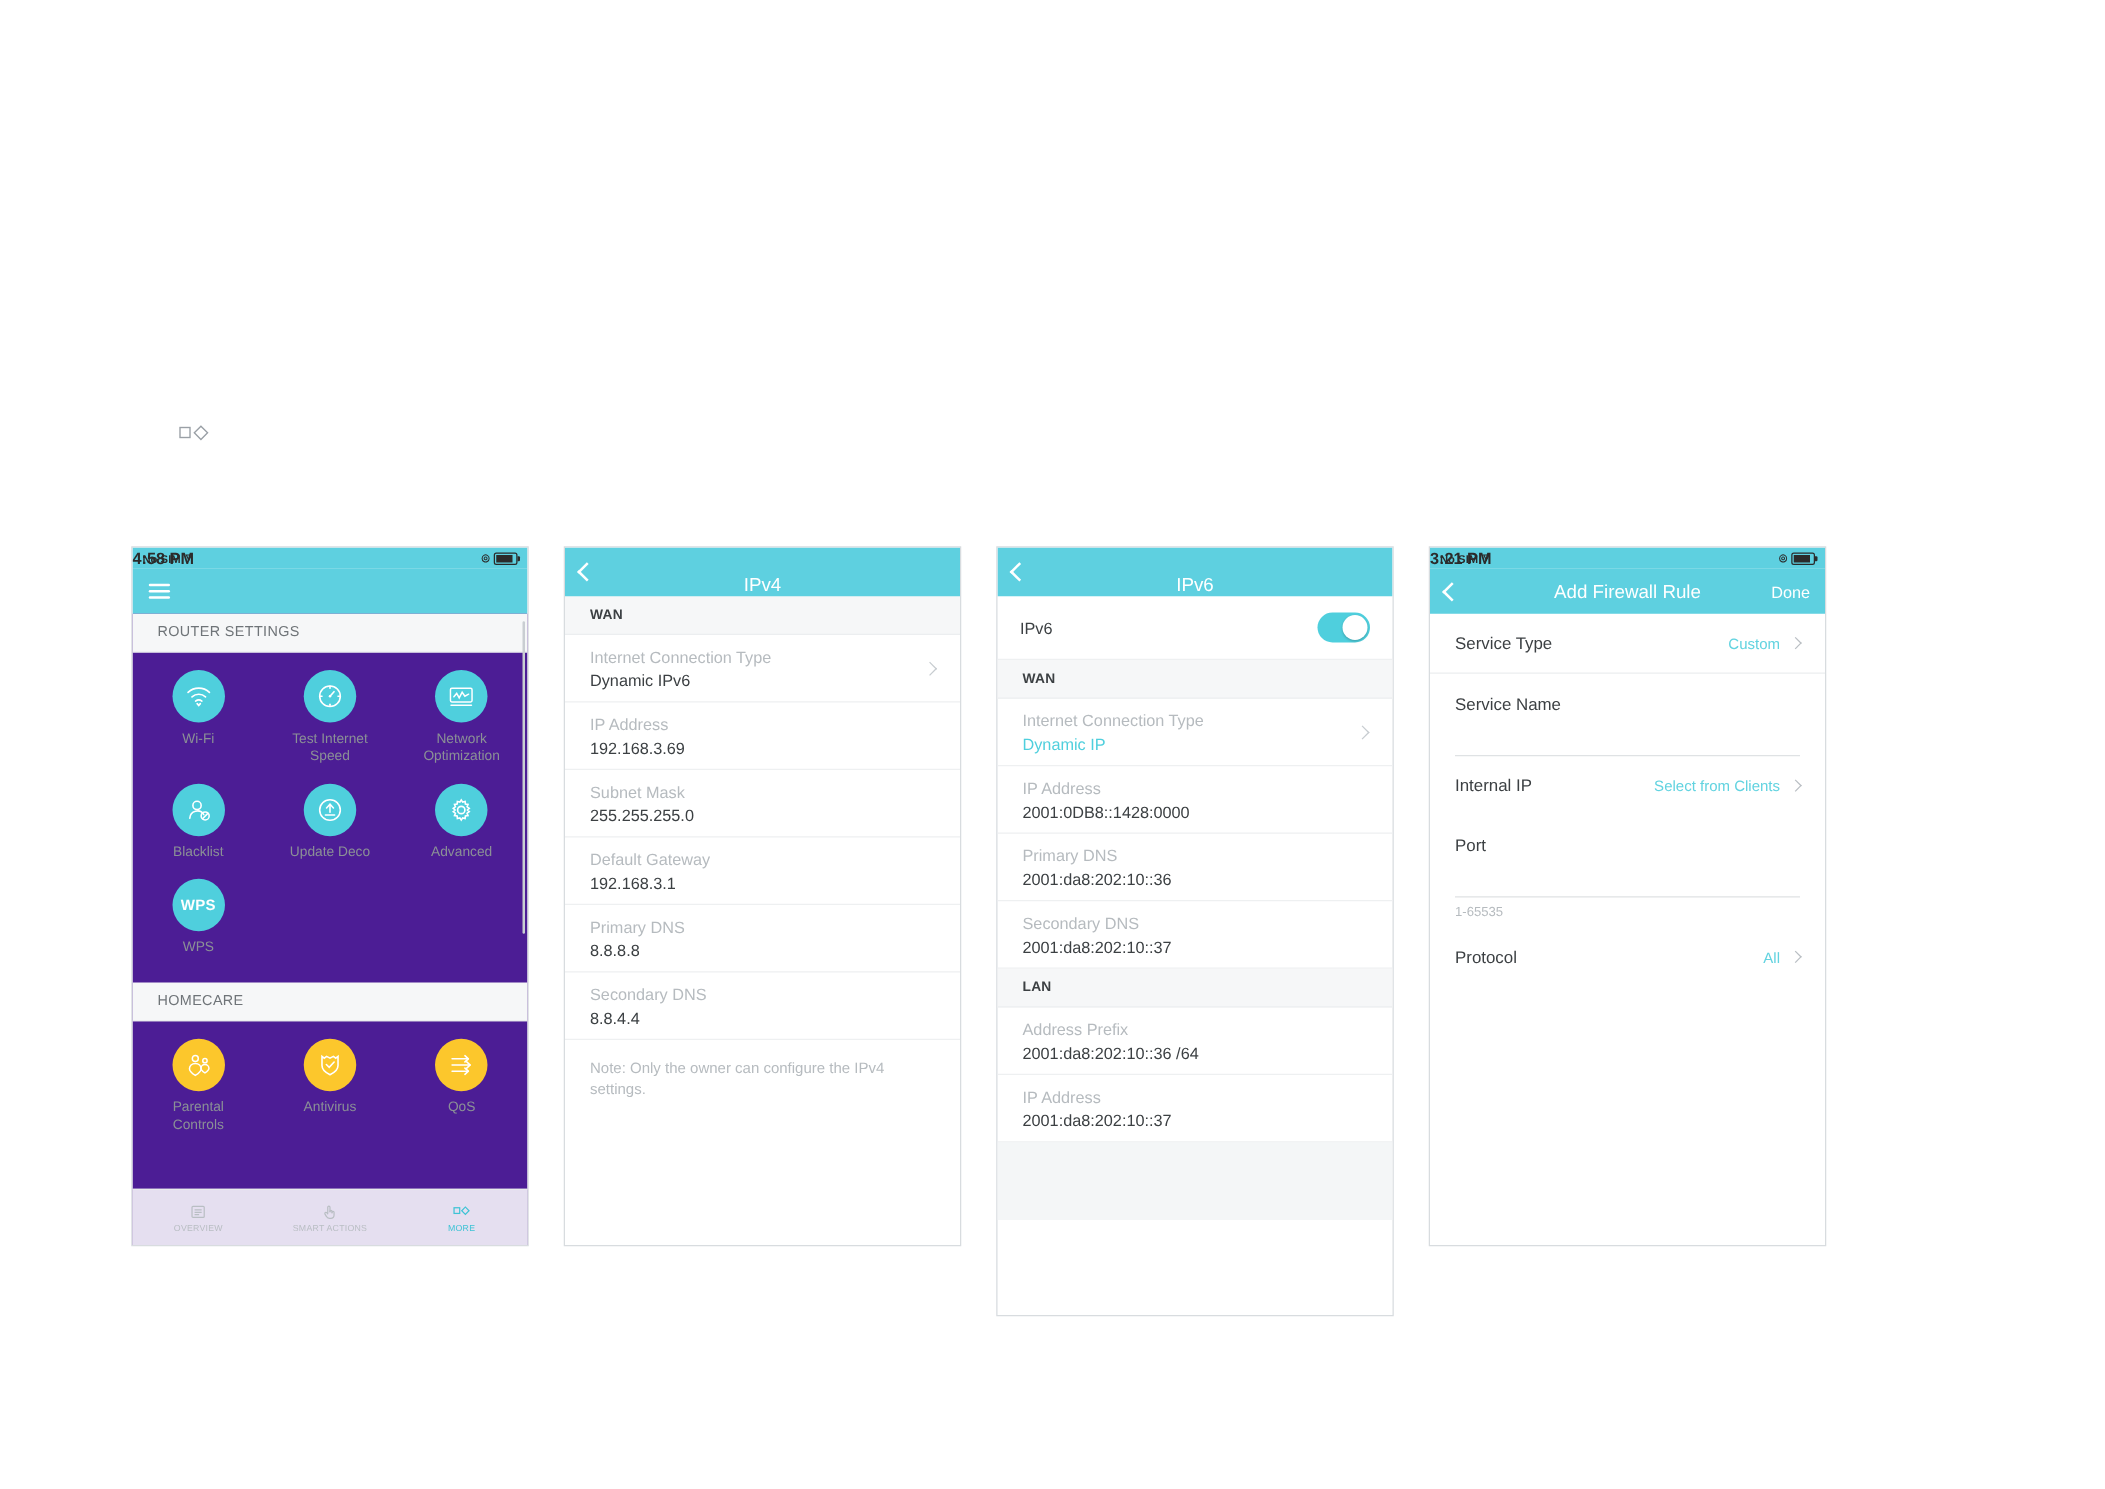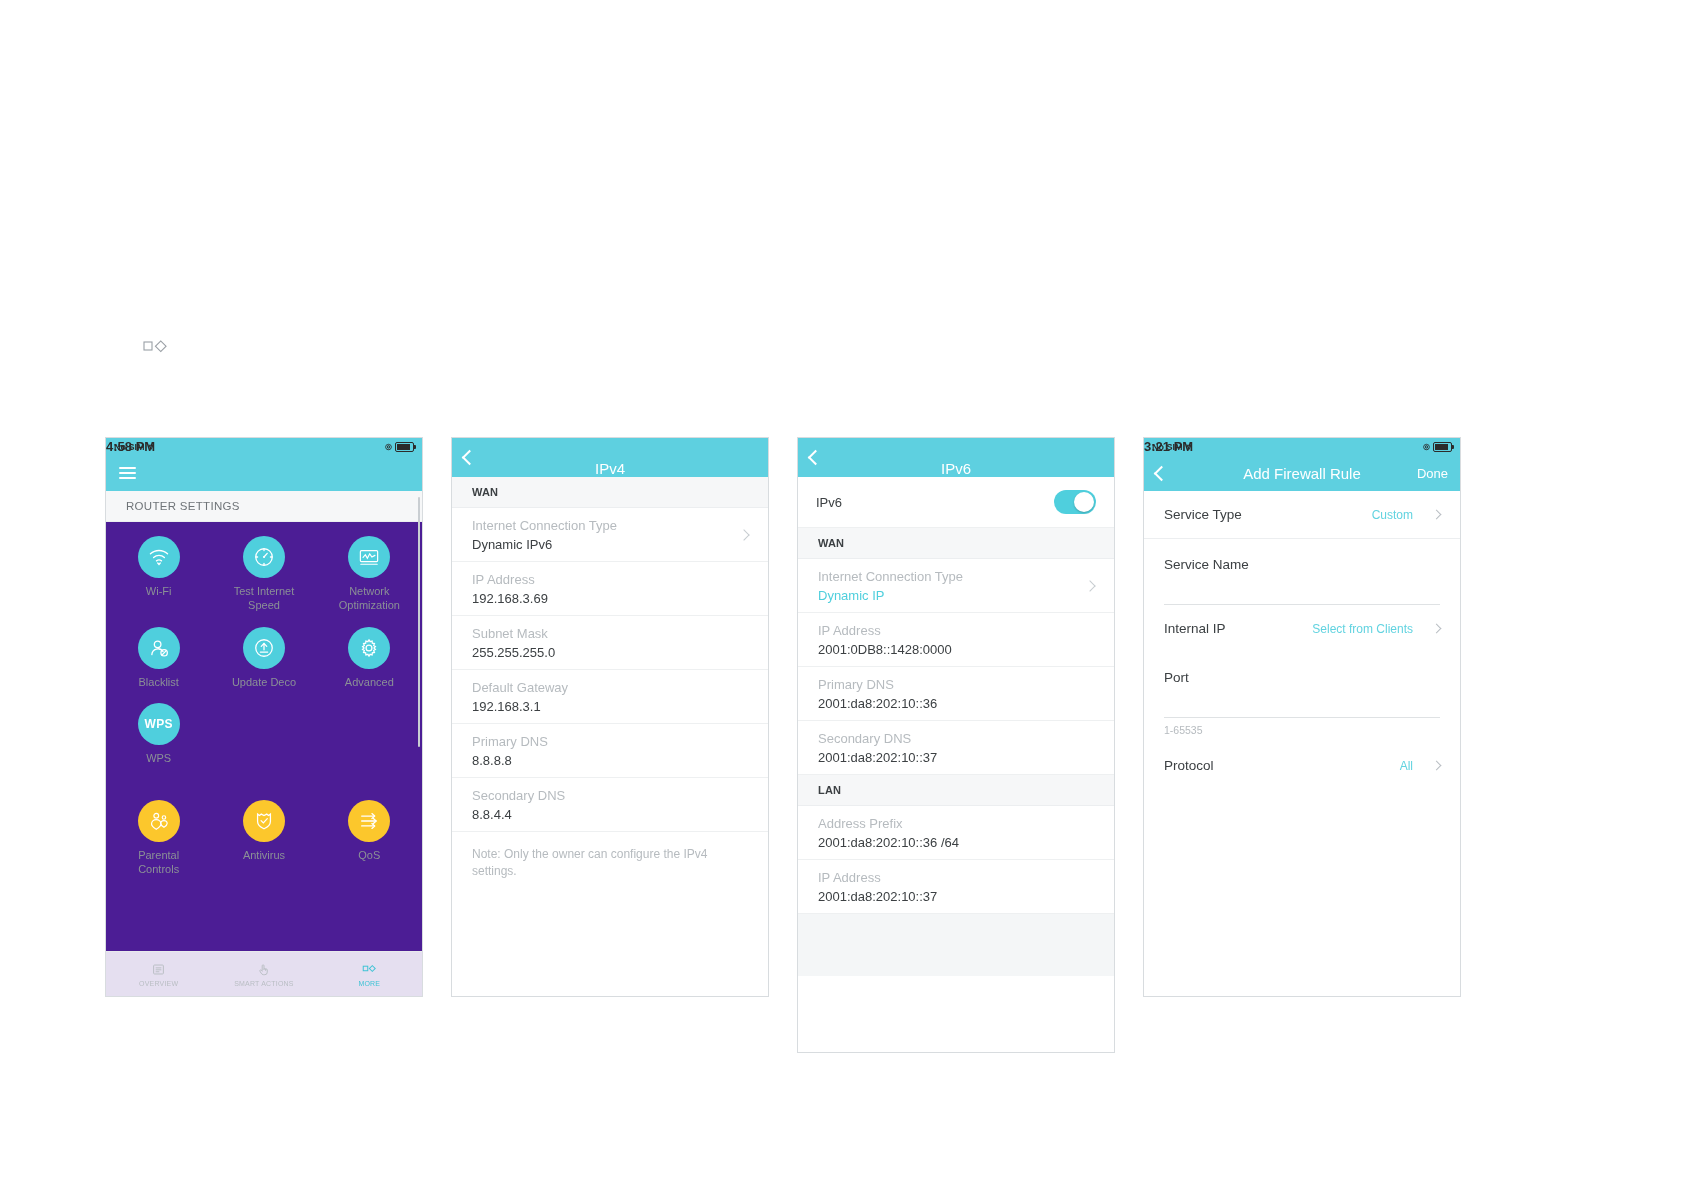--- a/index.html
+++ b/index.html
@@ -162,21 +162,21 @@
     background:#ffffff;box-shadow:0 1px 2px rgba(0,0,0,.22);
   }
 
   
   .formrow{
     display:flex;align-items:center;justify-content:space-between;
     padding:16px 20px;border-bottom:1px solid #eceef0;
     position:relative;
   }
   .formrow .flabel{font-size:13.5px;color:#3c4043;}
-  .formrow .fright{display:flex;align-items:center;gap:20px;font-size:12px;color:#62d3e0;}
+  .formrow .fright{display:flex;align-items:center;gap:9px;font-size:12px;color:#62d3e0;}
   .formrow .chevr{
     width:6px;height:6px;border-top:1.5px solid #b9bec3;border-right:1.5px solid #b9bec3;
     transform:rotate(45deg);display:inline-block;
   }
   .inputblock{padding:16px 20px 0 20px;}
   .inputblock .flabel{font-size:13.5px;color:#3c4043;}
   .inputline{
     margin-top:30px;border-bottom:1px solid #dfe2e4;height:1px;
   }
   .hintline{padding:6px 20px 0 20px;font-size:10.5px;color:#b6bbbf;}
@@ -289,20 +289,21 @@
       <div class="tile">
         <div class="circle teal">
           <span class="wps-text">WPS</span>
         </div>
         <div class="tlabel">WPS</div>
       </div>
       <div class="tile"></div>
       <div class="tile"></div>
     </div>
 
+    <div class="section-head">HOMECARE</div>
     <div class="tilegrid">
       <div class="tile">
         <div class="circle amber">
           <svg width="22" height="22" viewBox="0 0 24 24" fill="none" stroke="#fff" stroke-width="1.3" stroke-linecap="round">
             <circle cx="9" cy="6.3" r="2.6"></circle>
             <path d="M9 10.6 c-3.1 0 -5.1 2.3 -5.1 4.6 c0 2.7 5.1 5.8 5.1 5.8 c0 0 5.1 -3.1 5.1 -5.8 c0 -2.3 -2 -4.6 -5.1 -4.6 z"></path>
             <circle cx="17.4" cy="8.2" r="1.9"></circle>
             <path d="M17.4 11.6 c-2.1 0 -3.5 1.6 -3.5 3.2 c0 1.9 3.5 4 3.5 4 c0 0 3.5 -2.1 3.5 -4 c0 -1.6 -1.4 -3.2 -3.5 -3.2 z"></path>
           </svg>
         </div>

